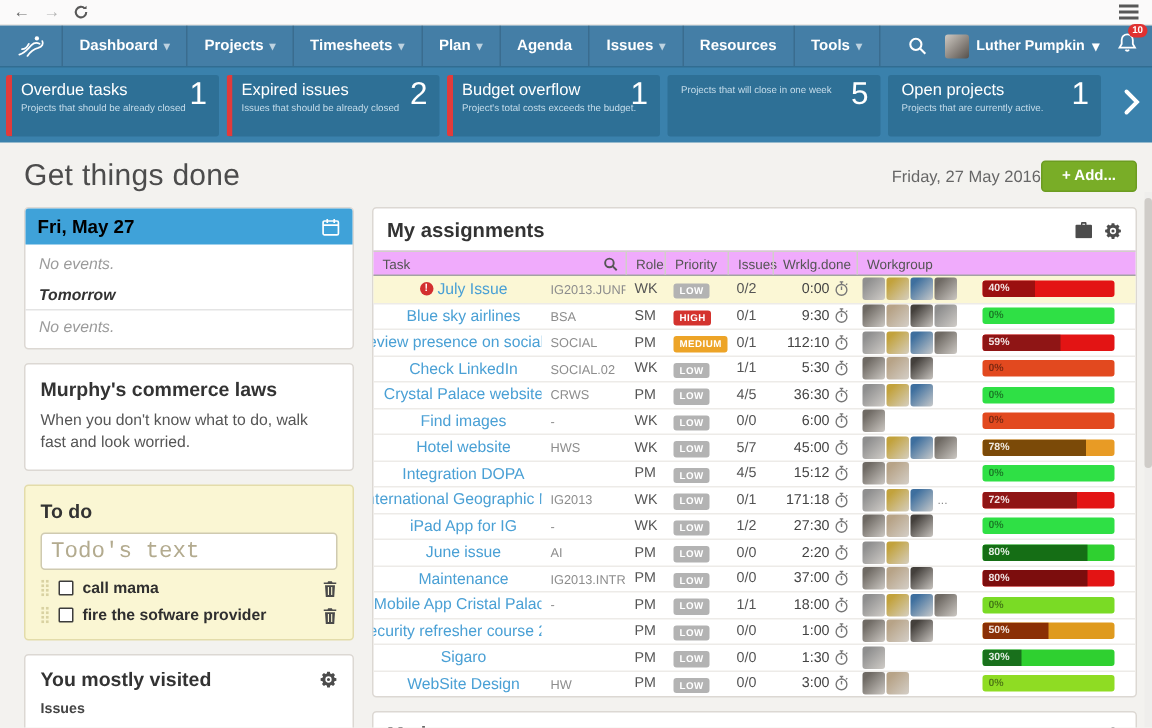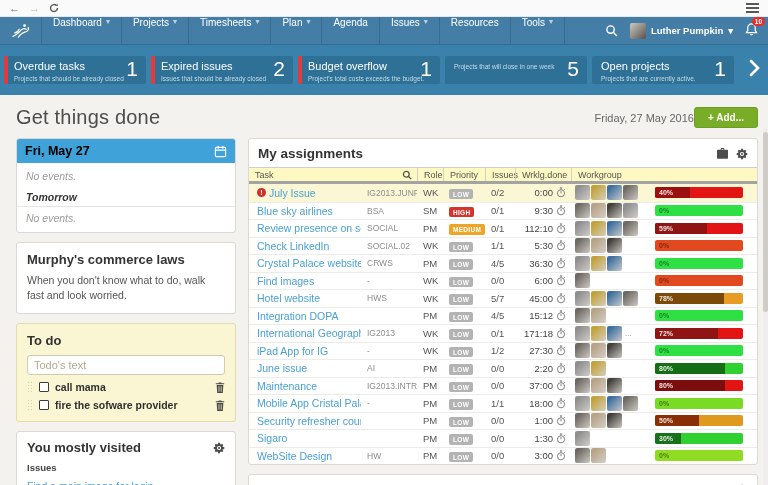--- a/index.html
+++ b/index.html
@@ -10,32 +10,32 @@
   .chrome { height:17px; background:#fbfafa; display:flex; align-items:center; padding:0 9px; color:#6b6b6b; border-bottom:1px solid #e9e7e5; }
   .chrome .arr { font-size:11px; margin-right:9px; cursor:pointer; }
   .chrome .arr.fwd { color:#b5b5b5; }
   .chrome svg { display:block; }
   .burger { margin-left:auto; width:13px; cursor:pointer; }
   .burger i { display:block; height:2px; background:#585858; margin:2px 0; }
 
   
   .nav { height:27px; background:#447ea6; display:flex; align-items:stretch; }
   .logo { width:42px; display:flex; align-items:center; justify-content:center; border-right:1px solid rgba(26,56,76,.25); }
-  .nav-item { display:flex; gap:4px; padding:0 11px; color:#fff; font-size:10px; font-weight:normal; border-right:1px solid rgba(26,56,76,.25); cursor:pointer; }
+  .nav-item { display:flex; align-items:center; gap:4px; padding:0 11px; color:#fff; font-size:10px; font-weight:bold; border-right:1px solid rgba(26,56,76,.25); cursor:pointer; }
   .nav-item .caret { font-size:8px; color:rgba(255,255,255,.65); }
   .nav-right { margin-left:auto; display:flex; align-items:center; gap:12px; padding-right:10px; }
   .nav-search { color:#fff; display:flex; cursor:pointer; }
   .nav-user { display:flex; align-items:center; gap:5px; color:#fff; font-size:9.5px; font-weight:bold; cursor:pointer; }
   .nav-avatar { width:16px; height:16px; border-radius:2px; background:linear-gradient(135deg,#cfcac3,#8c8680 55%,#55504b); }
   .bell-wrap { position:relative; color:#fff; cursor:pointer; }
   .bell-badge { position:absolute; top:-5px; right:-7px; background:#e03131; color:#fff; font-size:6.5px; font-weight:bold; border-radius:7px; padding:1px 3px; line-height:1.1; }
 
   
   .stats { height:51px; background:#3a81ac; border-top:1px solid rgba(0,0,0,.15); display:flex; align-items:center; gap:5px; padding:0 4px; }
-  .stat-card { width:142px; height:28px; background:#2e7096; border-radius:2px; padding:4px 7px 3px 9px; position:relative; color:#fff; flex:none; overflow:hidden; cursor:pointer; }
+  .stat-card { width:142px; height:41px; background:#2e7096; border-radius:2px; padding:4px 7px 3px 9px; position:relative; color:#fff; flex:none; overflow:hidden; cursor:pointer; }
   .stat-card.alert { border-left:4px solid #e23b3b; padding-left:6px; }
   .stat-title { font-size:11px; }
   .stat-sub { font-size:6.5px; color:#c4dcea; margin-top:3px; }
   .stat-value { position:absolute; top:1px; right:8px; font-size:21px; font-weight:normal; }
   .stats-next { margin-left:auto; color:#fff; padding:0 4px; cursor:pointer; }
 
   
   .page-head { display:flex; align-items:center; padding:11px 10px 9px 16px; }
   .page-title { font-size:20px; color:#4c4c4c; font-weight:normal; letter-spacing:.2px; }
   .page-date { margin-left:auto; font-size:11px; color:#666; }
@@ -55,21 +55,21 @@
   .cal-row.label { color:#333; font-weight:bold; border-bottom:1px solid #e4e4e4; padding-bottom:3px; }
 
   
   .murphy { padding:9px 10px 11px; }
   .murphy-title { font-size:13px; font-weight:bold; color:#333; }
   .murphy-body { font-size:10.5px; color:#555; margin-top:6px; line-height:1.4; }
 
   
   .todo-card { background:#faf6d3; border-color:#e3dcaa; padding:9px 10px 10px; }
   .todo-title { font-size:13px; font-weight:bold; color:#333; }
-  .todo-input { width:100%; margin-top:7px; border:1px solid #cfcab0; border-radius:3px; padding:3px 6px; font-size:11px; font-family:Liberation Sans, sans-serif; color:#555; background:#fff; }
+  .todo-input { width:100%; margin-top:7px; border:1px solid #cfcab0; border-radius:3px; padding:3px 6px; font-size:15px; font-family:Liberation Mono, monospace; color:#555; background:#fff; }
   .todo-input::placeholder { color:#b3ab8f; }
   .todo-list { margin-top:4px; }
   .todo-item { display:flex; align-items:center; margin-top:6px; }
   .drag { width:6px; height:12px; margin-right:6px; background-image:radial-gradient(#d9d2a2 1px, transparent 1px); background-size:3px 3px; cursor:grab; }
   .todo-check { width:10px; height:10px; border:1.5px solid #3c3c3c; border-radius:1px; background:#fff; margin-right:6px; cursor:pointer; flex:none; }
   .todo-label { font-size:10.5px; color:#2f2f2f; font-weight:bold; }
   .todo-trash { margin-left:auto; color:#4a4a4a; cursor:pointer; display:flex; }
 
   
   .visited { padding:8px 10px 12px; }
@@ -79,28 +79,28 @@
   .visited-section { font-size:9.5px; font-weight:bold; color:#444; margin-top:7px; }
   .visited-link { display:block; font-size:10.5px; color:#4aa0d5; margin-top:7px; text-decoration:none; }
 
   
   .panel-head { display:flex; align-items:center; gap:7px; padding:7px 9px 6px; }
   .panel-title { font-size:13.5px; font-weight:bold; color:#333; margin-right:auto; }
   .icon-btn { color:#4c4c4c; display:flex; cursor:pointer; }
 
   
   .grid { display:grid; grid-template-columns:112px 56px 26px 42px 30px 56px 80px 1fr; align-items:center; }
-  .thead { background:#fef9c3; border-top:1px solid #d2cec9; border-bottom:3px solid #a3a3a3; height:17px; font-size:9px; color:#555; }
+  .thead { background:#f0abfc; border-top:1px solid #d2cec9; border-bottom:1px solid #a3a3a3; height:17px; font-size:9px; color:#555; }
   .thead .th { padding-left:6px; height:100%; display:flex; align-items:center; border-left:1px solid #d2cec9; }
   .th-task { grid-column:1 / 3; border-left:none !important; padding-left:8px; justify-content:space-between; padding-right:5px; }
   .th-task .mag { color:#555; display:flex; }
   .trow { height:17.5px; border-top:1px solid #edebe8; font-size:10.5px; cursor:pointer; }
   .trow:first-child { border-top:none; }
   .trow.hl { background:#fbf7d5; }
-  .c-task { display:flex; align-items:center; gap:3px; padding-left:8px; color:#4aa0d5; white-space:nowrap; overflow:hidden; }
+  .c-task { display:flex; align-items:center; gap:3px; padding-left:8px; color:#4aa0d5; white-space:nowrap; overflow:hidden;justify-content:center; }
   .warn { width:9px; height:9px; border-radius:50%; background:#d32f2f; color:#fff; font-size:7px; font-weight:bold; display:none; align-items:center; justify-content:center; flex:none; line-height:1; }
   .trow.warned .warn { display:flex; }
   .c-code { font-size:8.5px; color:#8d8d8d; white-space:nowrap; overflow:hidden; padding-left:6px; }
   .c-role { font-size:9.5px; color:#555; padding-left:6px; }
   .c-pri { padding-left:6px; }
   .badge { display:inline-block; font-size:6.5px; font-weight:bold; color:#fff; padding:2px 4px 1.5px; border-radius:2px; letter-spacing:.3px; }
   .badge.low { background:#b3b3b3; }
   .badge.high { background:#d4332e; }
   .badge.medium { background:#eda427; }
   .c-iss { font-size:9.5px; color:#555; padding-left:6px; }

